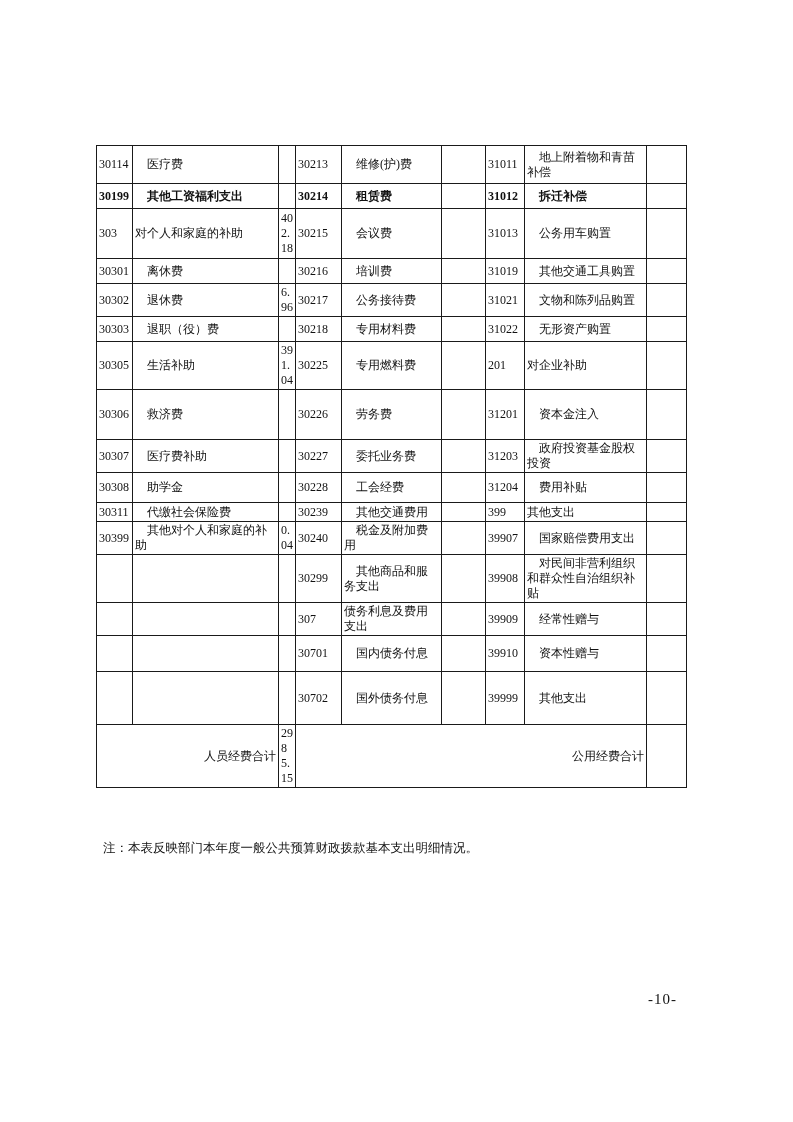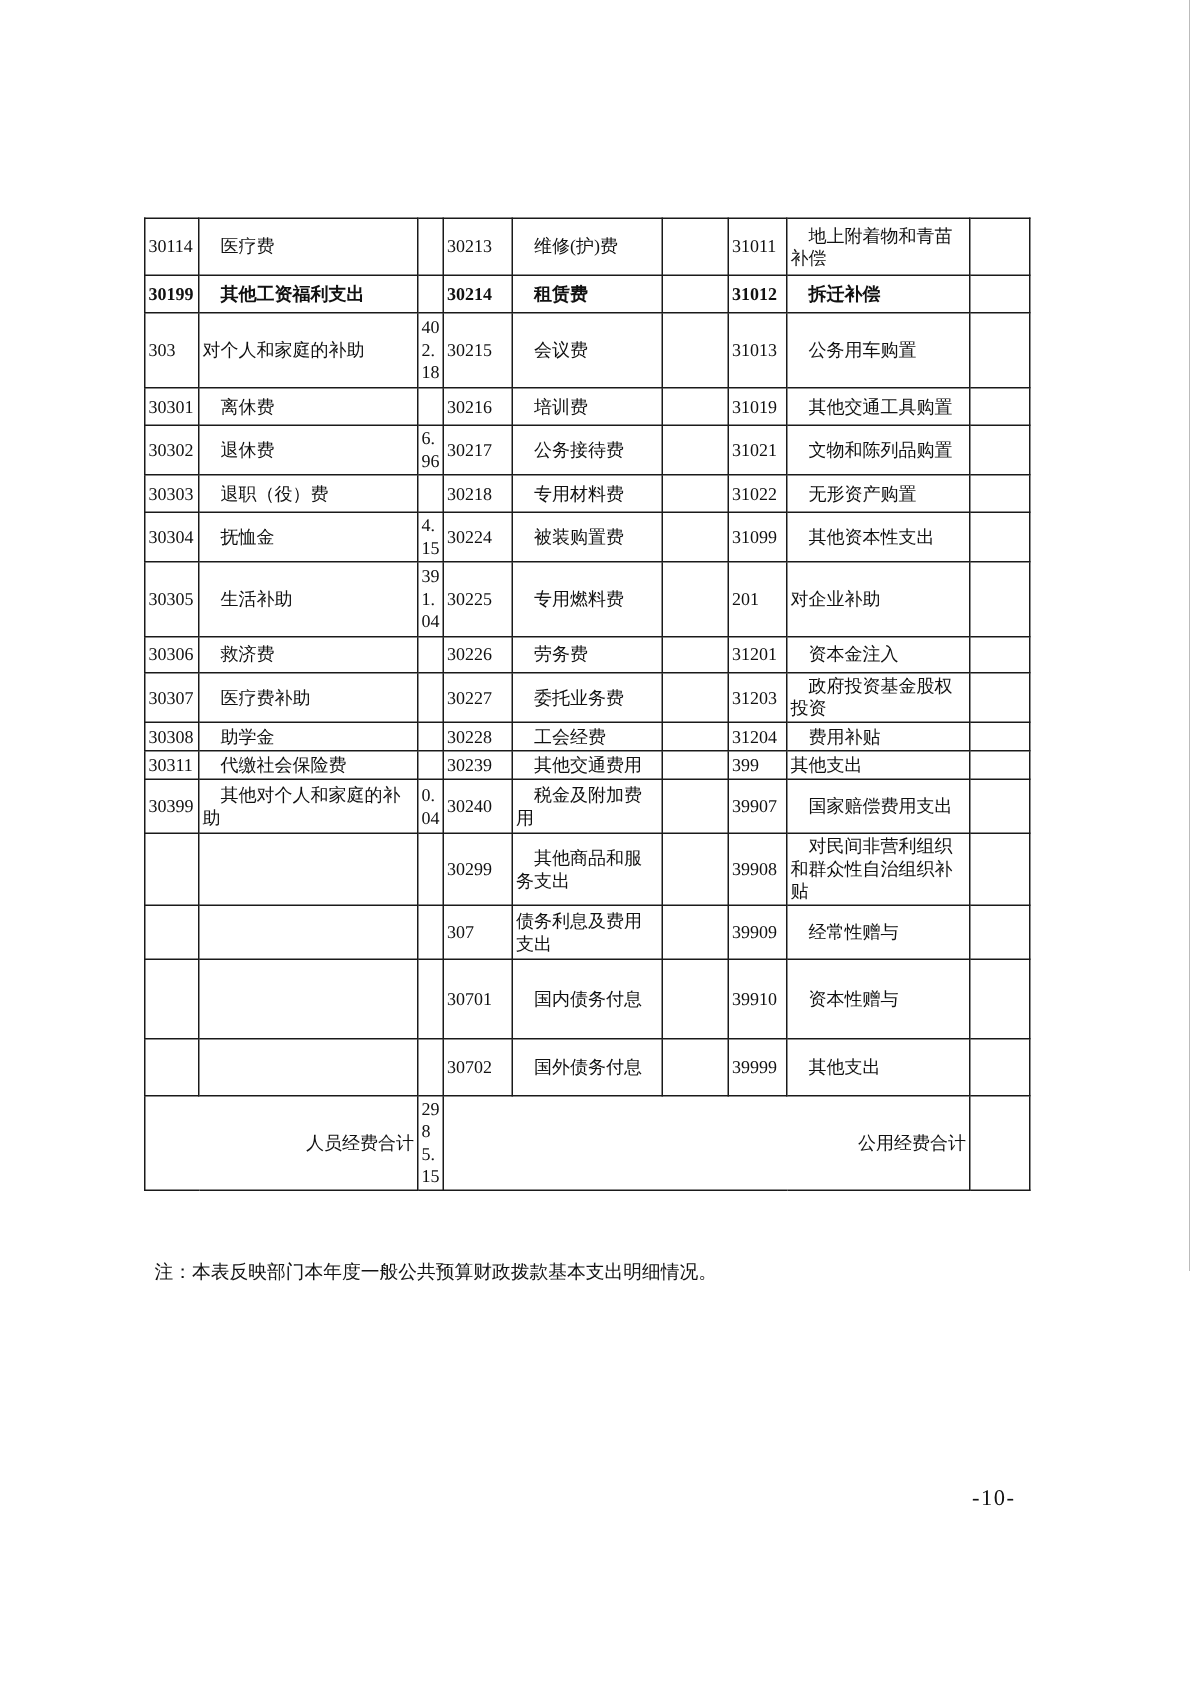--- a/index.html
+++ b/index.html
@@ -150,31 +150,20 @@
           <td class="name indent">退职（役）费</td>
           <td class="val"></td>
           <td class="code">30218</td>
           <td class="name indent">专用材料费</td>
           <td class="val"></td>
           <td class="code">31022</td>
           <td class="name indent">无形资产购置</td>
           <td class="val"></td>
         </tr>
         <tr>
-          <td class="code">30304</td>
-          <td class="name indent">抚恤金</td>
-          <td class="val">4.15</td>
-          <td class="code">30224</td>
-          <td class="name indent">被装购置费</td>
-          <td class="val"></td>
-          <td class="code">31099</td>
-          <td class="name indent">其他资本性支出</td>
-          <td class="val"></td>
-        </tr>
-        <tr>
           <td class="code">30305</td>
           <td class="name indent">生活补助</td>
           <td class="val">391.04</td>
           <td class="code">30225</td>
           <td class="name indent">专用燃料费</td>
           <td class="val"></td>
           <td class="code">201</td>
           <td class="name">对企业补助</td>
           <td class="val"></td>
         </tr>

